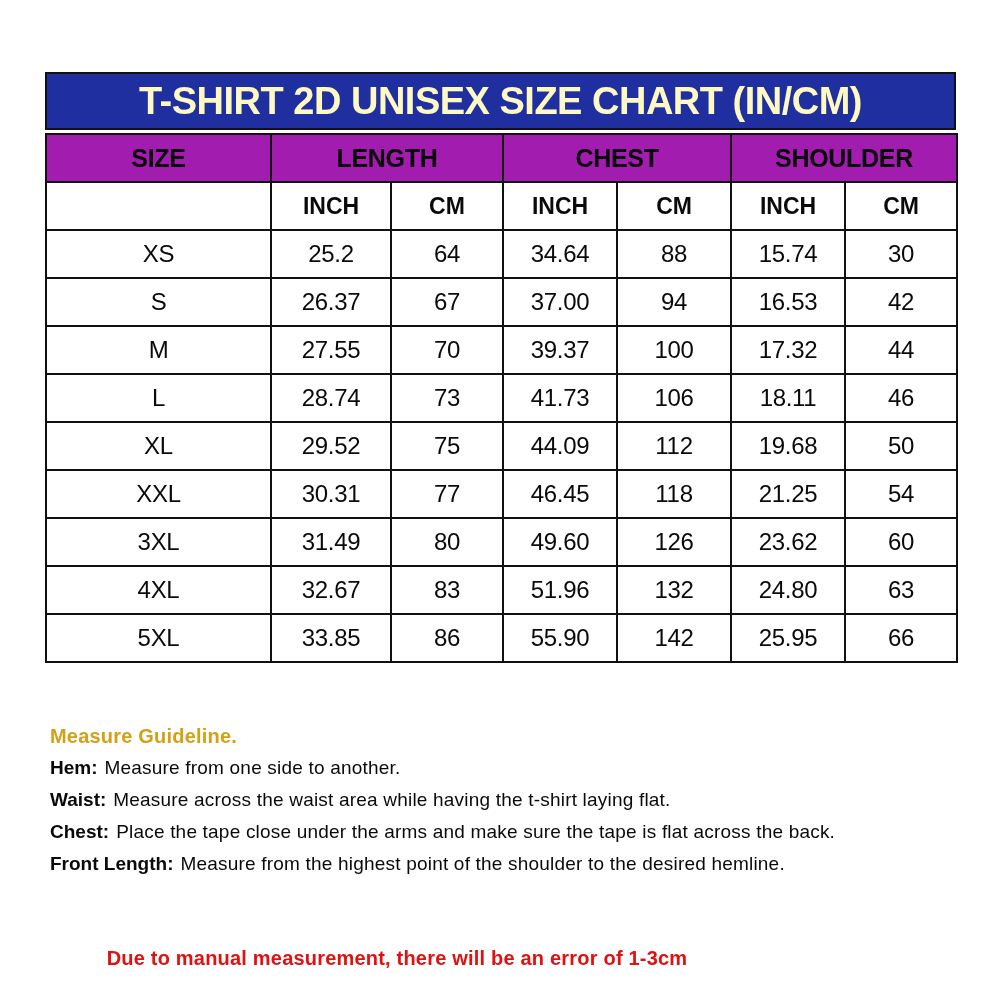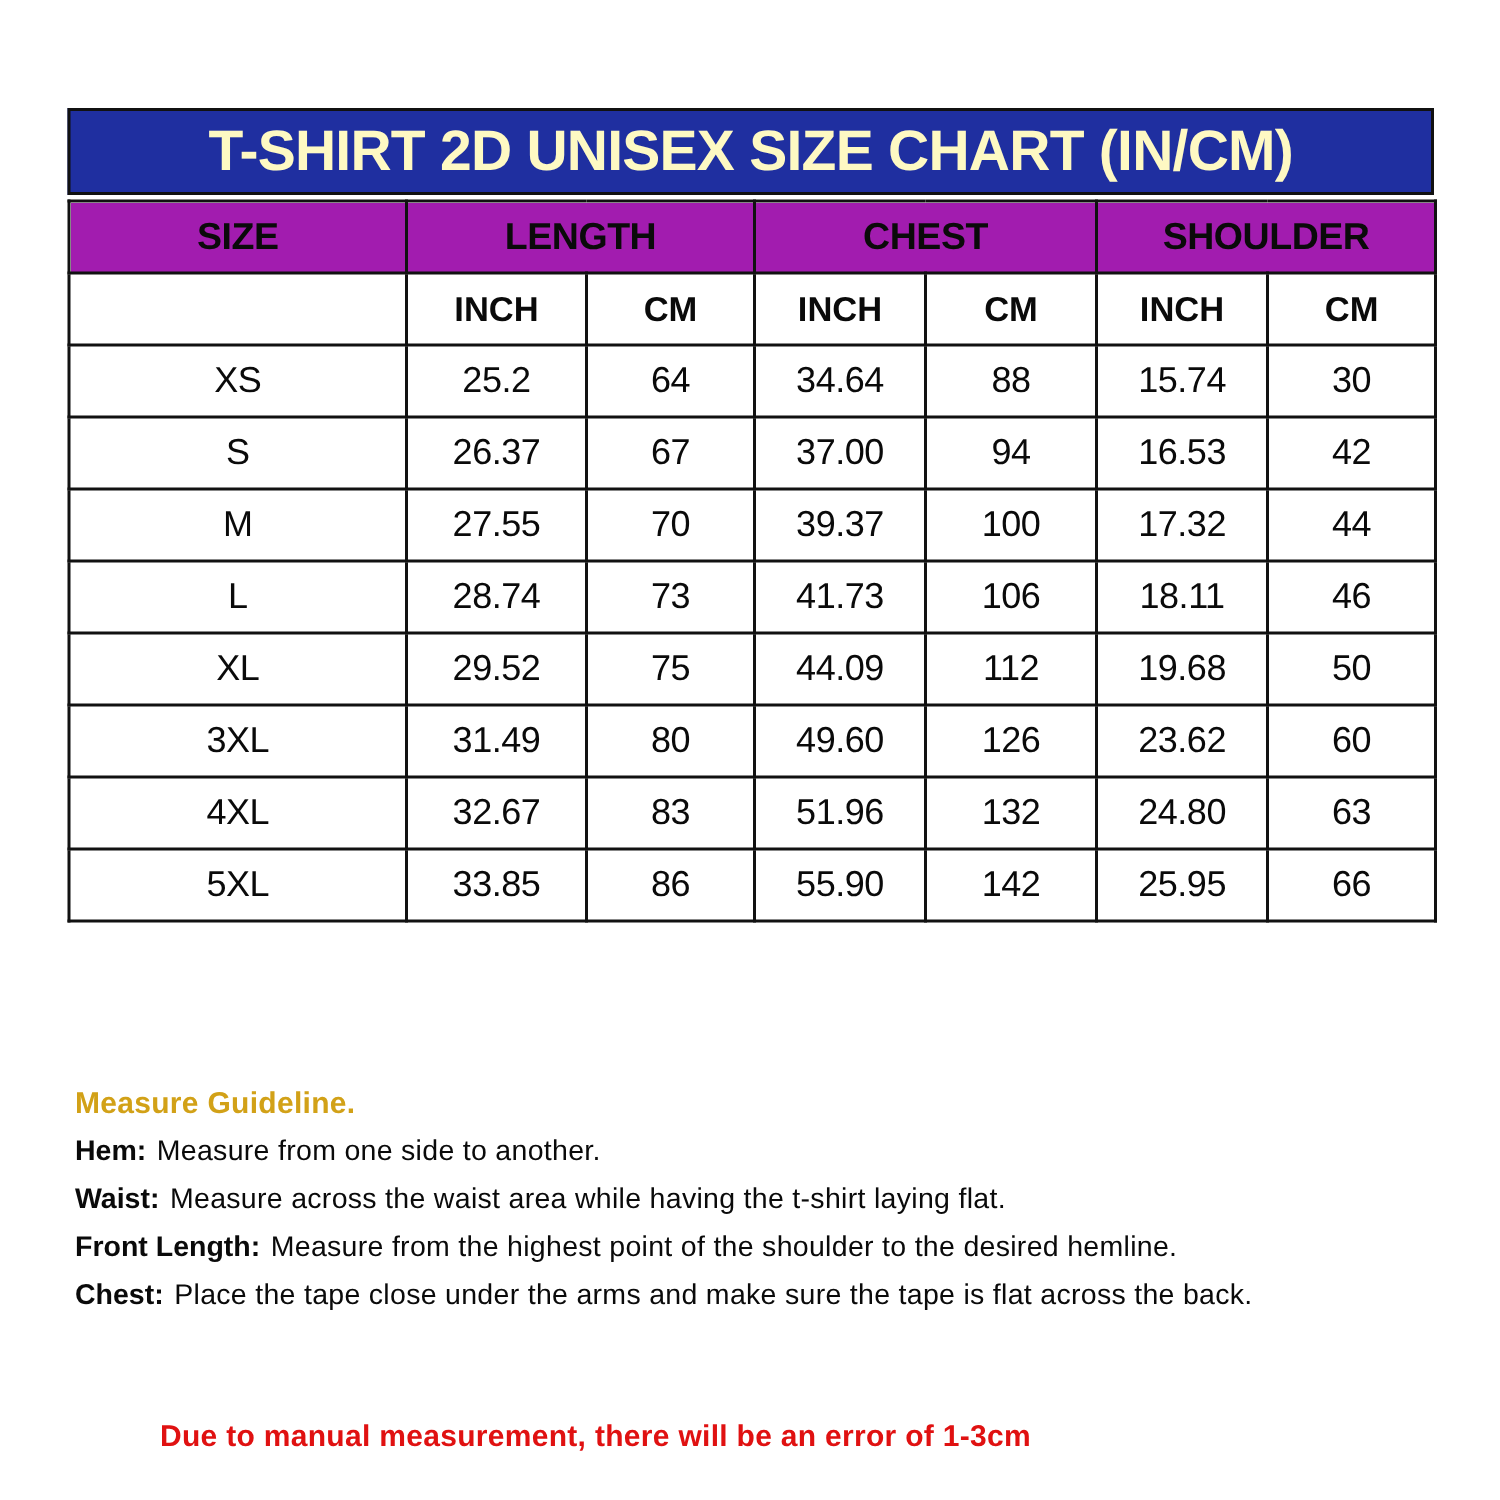--- a/index.html
+++ b/index.html
@@ -175,20 +175,29 @@
         <tr>
           <td>XL</td>
           <td>29.52</td>
           <td>75</td>
           <td>44.09</td>
           <td>112</td>
           <td>19.68</td>
           <td>50</td>
         </tr>
         <tr>
+          <td>XXL</td>
+          <td>30.31</td>
+          <td>77</td>
+          <td>46.45</td>
+          <td>118</td>
+          <td>21.25</td>
+          <td>54</td>
+        </tr>
+        <tr>
           <td>3XL</td>
           <td>31.49</td>
           <td>80</td>
           <td>49.60</td>
           <td>126</td>
           <td>23.62</td>
           <td>60</td>
         </tr>
         <tr>
           <td>4XL</td>
@@ -209,22 +218,22 @@
           <td>66</td>
         </tr>
       </tbody>
   </table>
 
   <div class="guidelines">
     <div class="g-heading">Measure Guideline.</div>
     <div>
         <div class="g-item"><span class="g-label">Hem:</span><span class="g-text">Measure from one side to another.</span></div>
         <div class="g-item"><span class="g-label">Waist:</span><span class="g-text">Measure across the waist area while having the t-shirt laying flat.</span></div>
+        <div class="g-item"><span class="g-label">Chest:</span><span class="g-text">Place the tape close under the arms and make sure the tape is flat across the back.</span></div>
         <div class="g-item"><span class="g-label">Front Length:</span><span class="g-text">Measure from the highest point of the shoulder to the desired hemline.</span></div>
-        <div class="g-item"><span class="g-label">Chest:</span><span class="g-text">Place the tape close under the arms and make sure the tape is flat across the back.</span></div>
       </div>
   </div>
 
   <div class="footer-note">
     <span class="note-text">Due to manual measurement, there will be an error of 1-3cm</span>
   </div>
 
 </div>
 
 </body></html>

